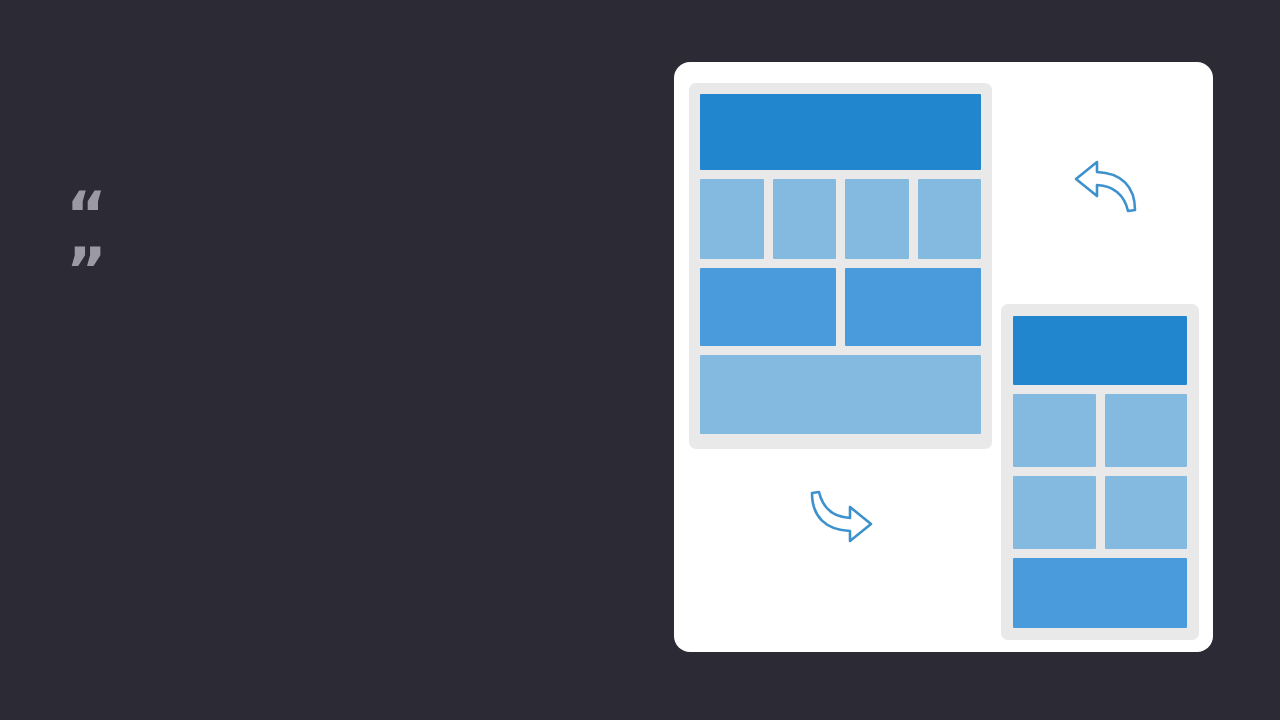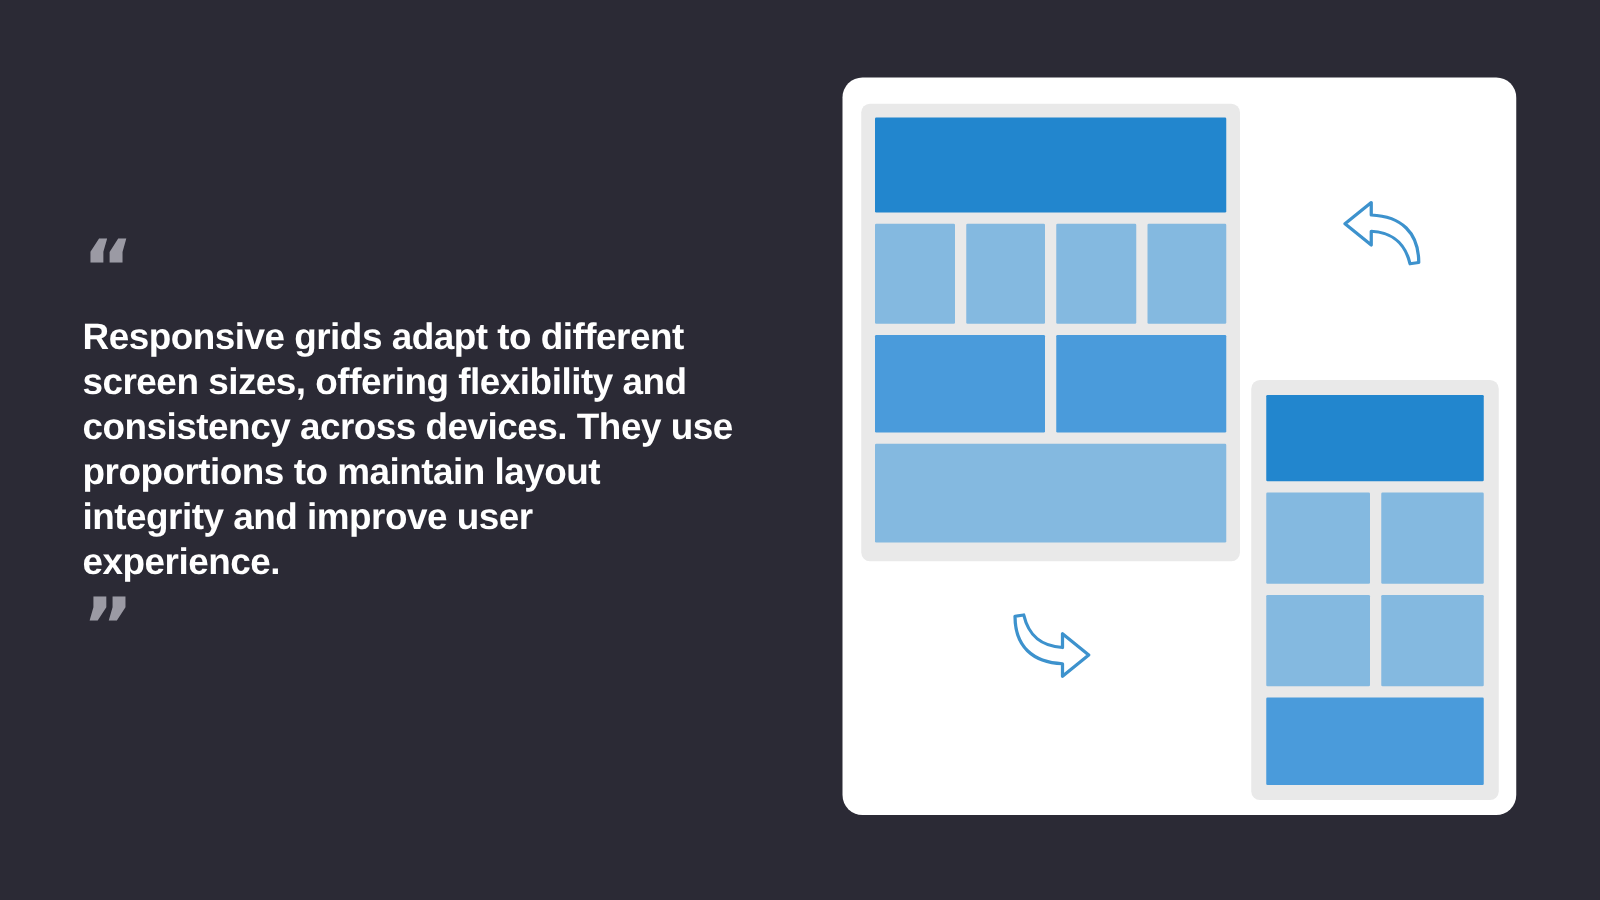--- a/index.html
+++ b/index.html
@@ -124,26 +124,20 @@
 
   .arrow.arrow-left  { left: 1071px; top: 158px; width: 70px; height: 58px; }
   .arrow.arrow-right { left: 806px;  top: 487px; width: 70px; height: 58px; }
 </style>
 </head>
 <body>
 
 <section class="quote-block">
   <span class="quote-mark open">“</span>
 
-  <p class="quote-text">Responsive grids adapt to different
-screen sizes, offering flexibility and
-consistency across devices. They use
-proportions to maintain layout
-integrity and improve user
-experience.</p>
 
   <span class="quote-mark close">”</span>
 </section>
 
 <section class="illustration-card">
 
   <div class="grid-frame desktop">
     <div class="grid-inner">
 
       <div class="grid-row row-header">

